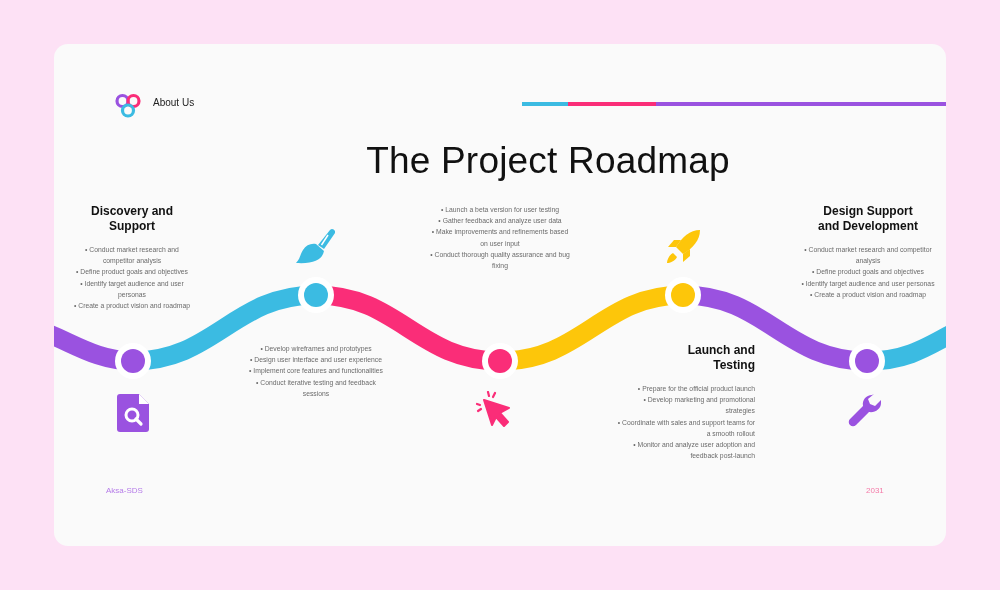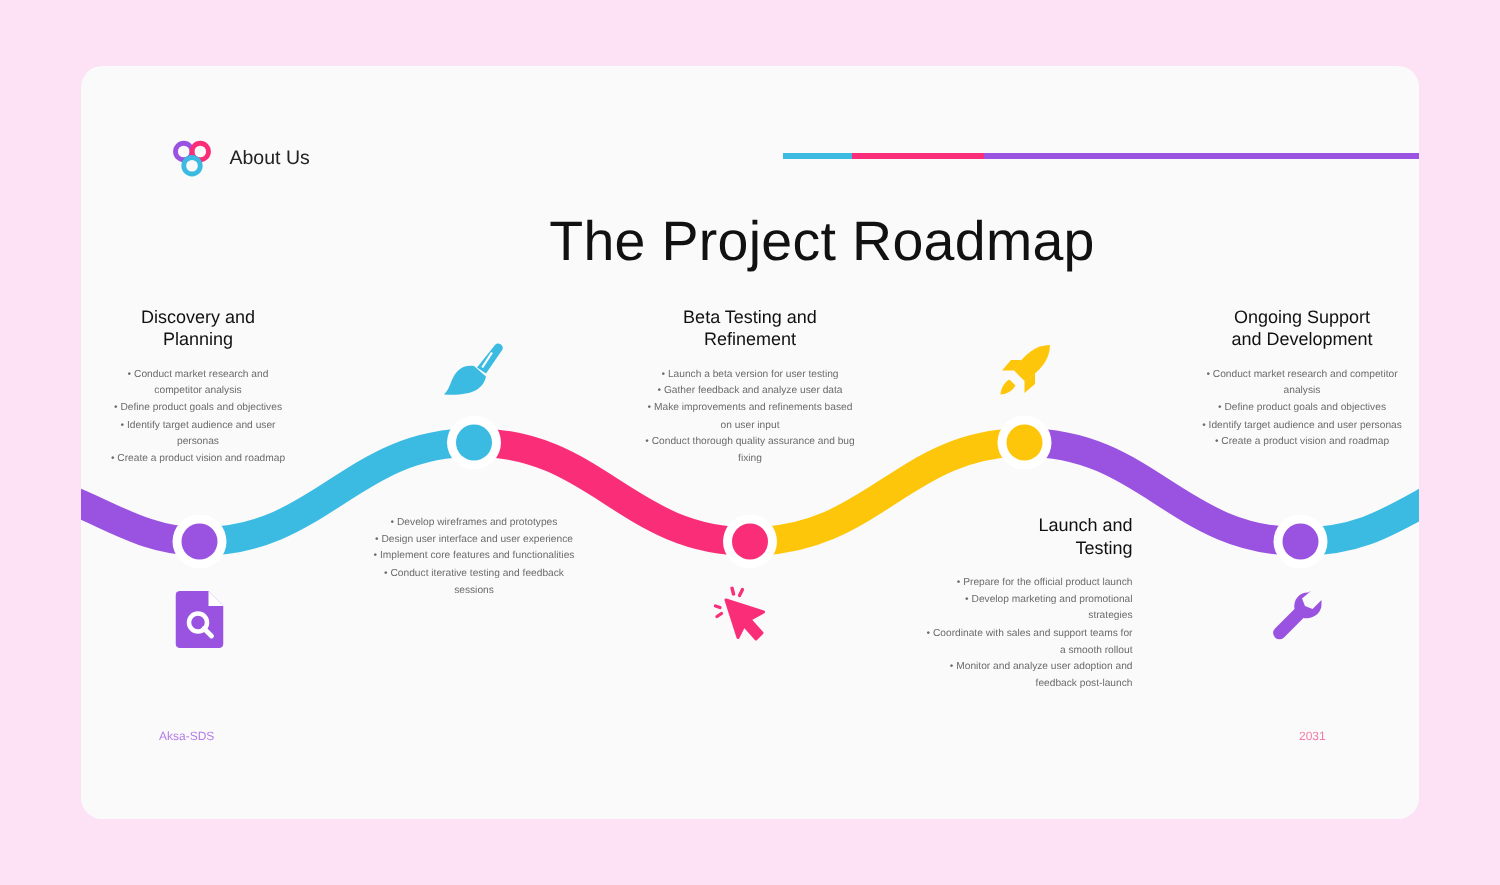--- a/index.html
+++ b/index.html
@@ -1,24 +1,24 @@
 <!DOCTYPE html>
 <html><head>
 <meta charset="utf-8">
 <style>
   html, body { margin:0; padding:0; }
   body { width:1000px; height:590px; background:#fde1f5; position:relative; overflow:hidden; font-family:"Liberation Sans", sans-serif; }
   .card { position:absolute; left:54px; top:44px; width:892px; height:502px; background:#fafafa; border-radius:14px; overflow:hidden; }
   .logo { position:absolute; left:60px; top:48px; width:28px; height:28px; }
-  .about { position:absolute; left:99px; top:53px; font-size:13px; color:#222; }
+  .about { position:absolute; left:99px; top:53px; font-size:10px; color:#222; }
   .topbar { position:absolute; top:58px; height:4px; }
   .title { position:absolute; left:0; width:988px; top:96px; text-align:center; font-size:37px; color:#111; letter-spacing:0.2px; }
   .wave { position:absolute; left:0; top:0; }
   .stage { position:absolute; text-align:center; }
-  .stage h3 { margin:0 0 10px 0; font-size:12px; line-height:15px; font-weight:normal; color:#111; }
+  .stage h3 { margin:0 0 10px 0; font-size:12px; line-height:15px; font-weight:bold; color:#111; }
   .stage ul { margin:0; padding:0; list-style:none; }
   .stage li { font-size:6.8px; line-height:11.2px; color:#6b6b6b; }
   .stage li::before { content:"\2022  "; }
   .icon { position:absolute; }
   .foot { position:absolute; top:442px; font-size:8px; }
 </style>
 </head>
 <body>
 
 <div class="card">
@@ -53,60 +53,59 @@
       <circle cx="446" cy="317" r="18" fill="#ffffff"></circle>
       <circle cx="446" cy="317" r="12" fill="#fa2d78"></circle>
       <circle cx="629" cy="251" r="18" fill="#ffffff"></circle>
       <circle cx="629" cy="251" r="12" fill="#fdc60a"></circle>
       <circle cx="813" cy="317" r="18" fill="#ffffff"></circle>
       <circle cx="813" cy="317" r="12" fill="#9a52e0"></circle>
     </g>
   </svg>
 
   <div class="stage" style="left:18px;top:160px;width:120px;">
-    <h3><span>Discovery and</span><br><span>Planning</span></h3>
+    <h3><span>Discovery and</span><br><span>Support</span></h3>
     <ul>
       <li>Conduct market research and competitor analysis</li>
       <li>Define product goals and objectives</li>
       <li>Identify target audience and user personas</li>
       <li>Create a product vision and roadmap</li>
     </ul>
   </div>
 
   <div class="stage" style="left:192px;top:299px;width:140px;">
     <ul>
       <li>Develop wireframes and prototypes</li>
       <li>Design user interface and user experience</li>
       <li>Implement core features and functionalities</li>
       <li>Conduct iterative testing and feedback sessions</li>
     </ul>
   </div>
 
   <div class="stage" style="left:376px;top:160px;width:140px;">
-    <h3><span>Beta Testing and</span><br><span>Refinement</span></h3>
     <ul>
       <li>Launch a beta version for user testing</li>
       <li>Gather feedback and analyze user data</li>
       <li>Make improvements and refinements based on user input</li>
       <li>Conduct thorough quality assurance and bug fixing</li>
     </ul>
   </div>
 
   <div class="stage" style="left:561px;top:299px;width:140px;text-align:right;">
     <h3><span>Launch and</span><br><span>Testing</span></h3>
     <ul>
       <li>Prepare for the official product launch</li>
       <li>Develop marketing and promotional strategies</li>
       <li>Coordinate with sales and support teams for a smooth rollout</li>
       <li>Monitor and analyze user adoption and feedback post-launch</li>
     </ul>
   </div>
 
   <div class="stage" style="left:744px;top:160px;width:140px;">
-    <h3><span>Ongoing Support</span><br><span>and Development</span></h3>
+    <h3><span>Design Support</span><br><span>and Development</span></h3>
     <ul>
       <li>Conduct market research and competitor analysis</li>
       <li>Define product goals and objectives</li>
       <li>Identify target audience and user personas</li>
       <li>Create a product vision and roadmap</li>
     </ul>
   </div>
 
   <svg class="icon" style="left:63px;top:350px;" width="32" height="38" viewBox="0 0 32 38">
     <path d="M3 0 H22 L32 10 V35 a3 3 0 0 1 -3 3 H3 a3 3 0 0 1 -3 -3 V3 a3 3 0 0 1 3 -3 Z" fill="#9a52e0"></path>

